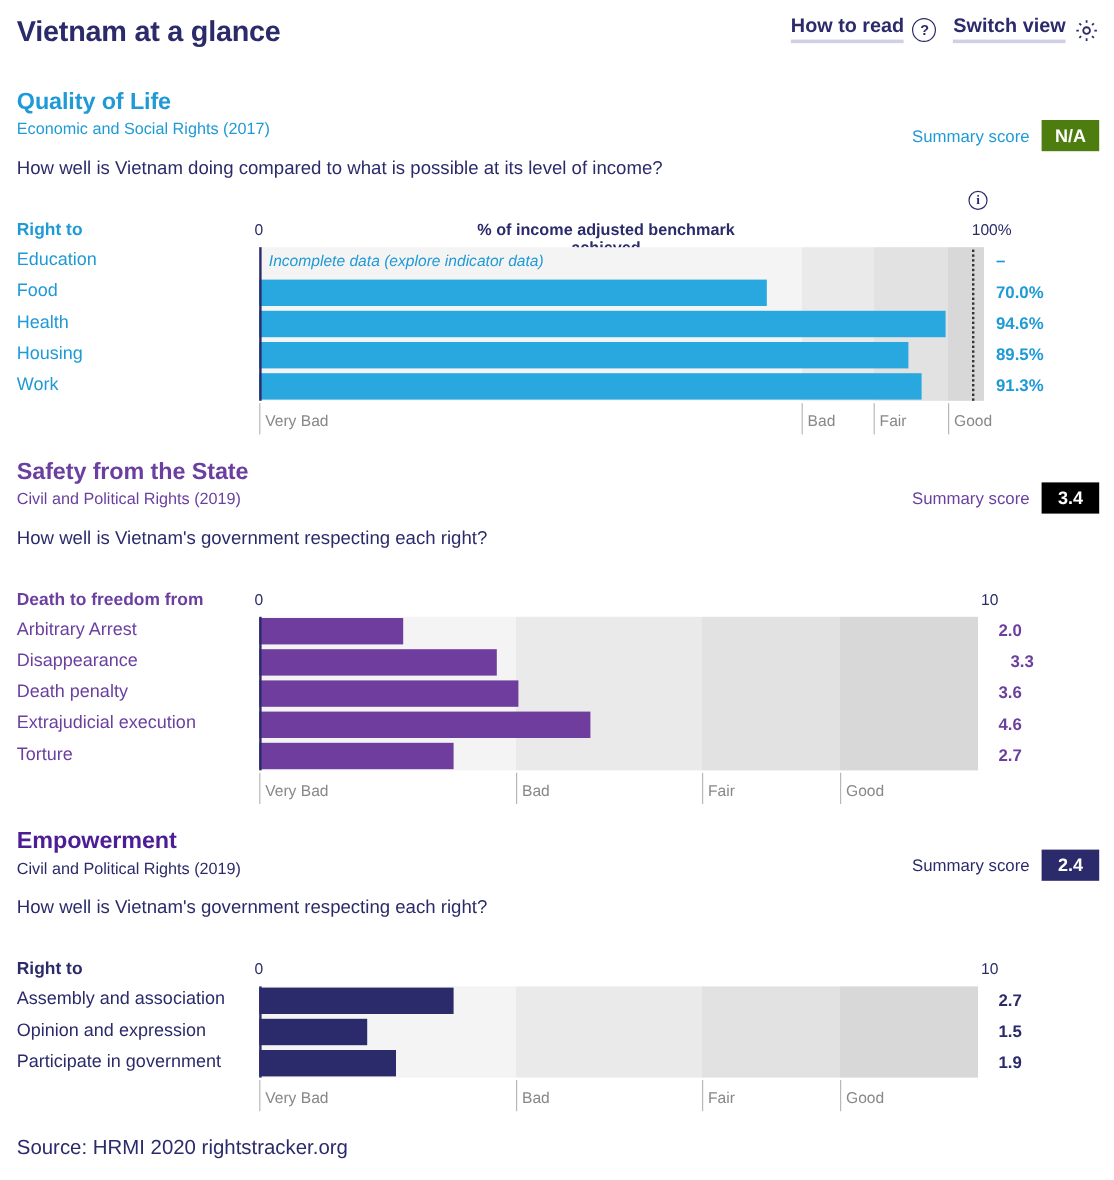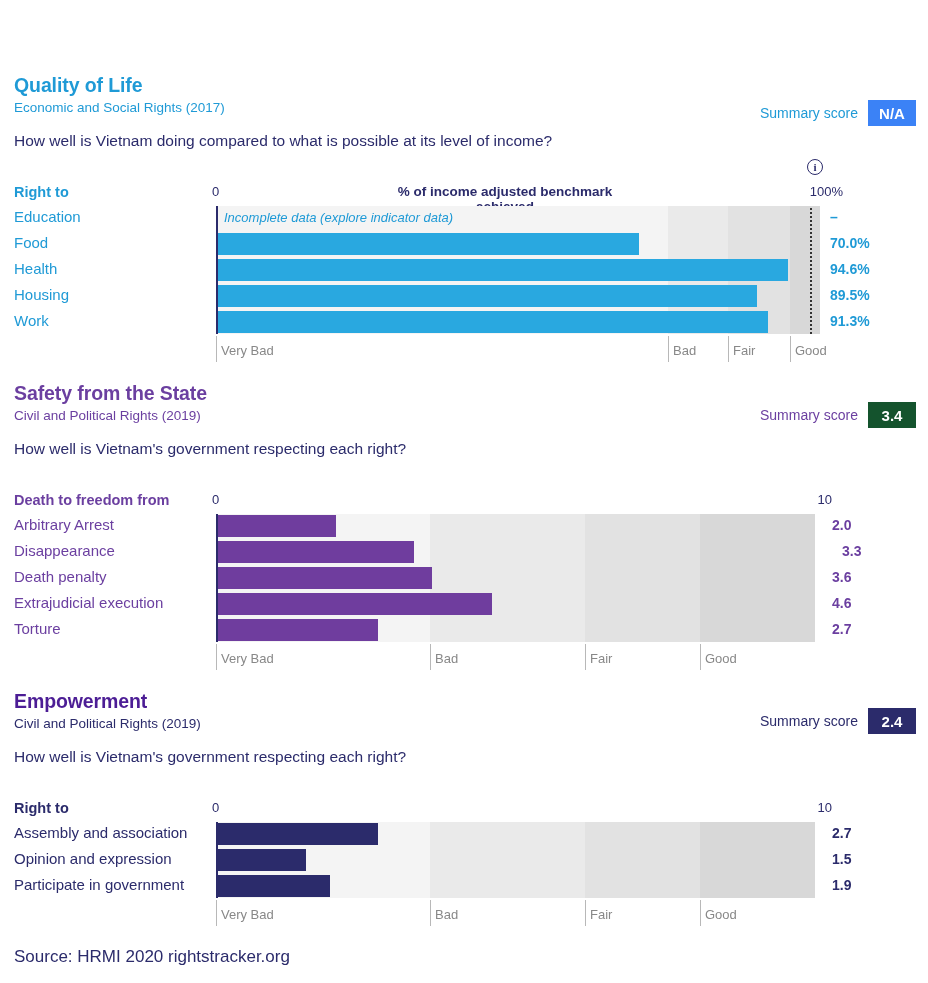--- a/index.html
+++ b/index.html
@@ -166,28 +166,49 @@
   .source {
     position: absolute; left: 14px; top: 947px;
     font-size: 17px; color: #2b2b6b;
   }
 </style>
 </head>
 <body>
 
 <div id="page">
 
+  <div class="topbar">
+    <div class="page-title">Vietnam at a glance</div>
+    <div class="topbar-actions">
+
+      <div class="topbar-link">
+        <span class="lbl">How to read</span>
+        <span class="icon-circle">?</span>
+      </div>
+
+      <div class="topbar-link">
+        <span class="lbl">Switch view</span>
+        <span>
+          <svg class="gear" viewBox="0 0 24 24" fill="none" stroke="#2b2b6b" stroke-width="1.7">
+            <circle cx="12" cy="12" r="3.2"></circle>
+            <path d="M12 2.2v2.4M12 19.4v2.4M2.2 12h2.4M19.4 12h2.4M5.1 5.1l1.7 1.7M17.2 17.2l1.7 1.7M18.9 5.1l-1.7 1.7M6.8 17.2l-1.7 1.7"></path>
+          </svg>
+        </span>
+      </div>
+
+    </div>
+  </div>
 
   <div class="section" style="top:74px;">
     <div class="sec-title" style="color:#1f9ad6;">Quality of Life</div>
     <div class="sec-sub" style="color:#1f9ad6;">Economic and Social Rights (2017)</div>
     <div class="sec-question">How well is Vietnam doing compared to what is possible at its level of income?</div>
     <div class="summary-wrap" style="top:26px;">
       <span class="summary-label" style="color:#1f9ad6;">Summary score</span>
-      <span class="summary-badge" style="background:#3b82f6;">N/A</span>
+      <span class="summary-badge" style="background:#4d7c0f;">N/A</span>
     </div>
 
     <div class="chart" style="top:110px;">
       <div class="chart-head">
         <span class="col-head" style="color:#1f9ad6;">Right to</span>
         <span class="axis-min" style="left:212px;">0</span>
         <span class="axis-center" style="left:370px; width:270px;">% of income adjusted benchmark achieved</span>
         <span class="axis-max" style="right:85px;">100%</span>
         <span class="info-mark" style="left:807px; top:-25px;">i</span>
       </div>
@@ -236,21 +257,21 @@
       </div>
     </div>
   </div>
 
   <div class="section" style="top:382px;">
     <div class="sec-title" style="color:#6b3fa0;">Safety from the State</div>
     <div class="sec-sub" style="color:#6b3fa0;">Civil and Political Rights (2019)</div>
     <div class="sec-question">How well is Vietnam's government respecting each right?</div>
     <div class="summary-wrap" style="top:20px;">
       <span class="summary-label" style="color:#6b3fa0;">Summary score</span>
-      <span class="summary-badge" style="background:#14532d;">3.4</span>
+      <span class="summary-badge" style="background:#000000;">3.4</span>
     </div>
 
     <div class="chart" style="top:110px;">
       <div class="chart-head">
         <span class="col-head" style="color:#6b3fa0;">Death to freedom from</span>
         <span class="axis-min" style="left:212px;">0</span>
         <span class="axis-max" style="right:96px;">10</span>
       </div>
 
       <div class="plot" style="left:216px; top:22px; width:599px; height:128px;">

